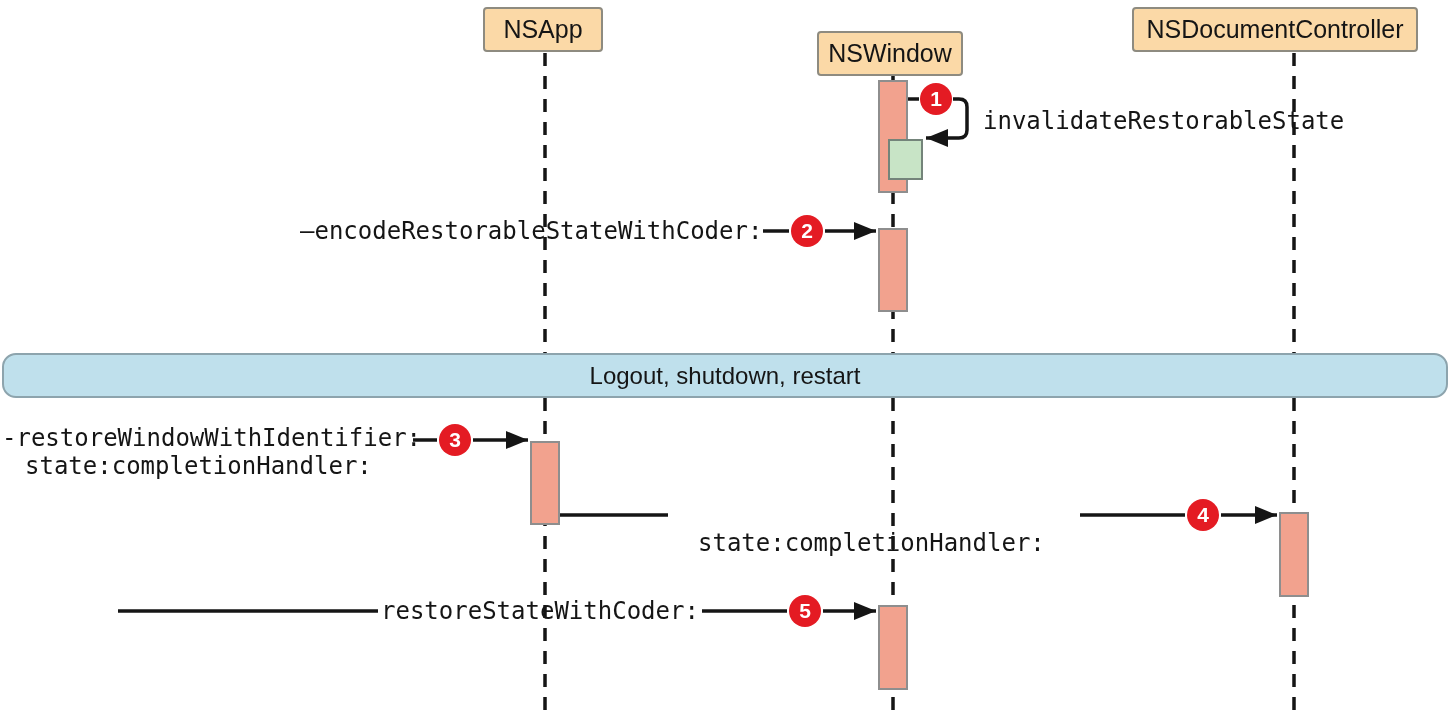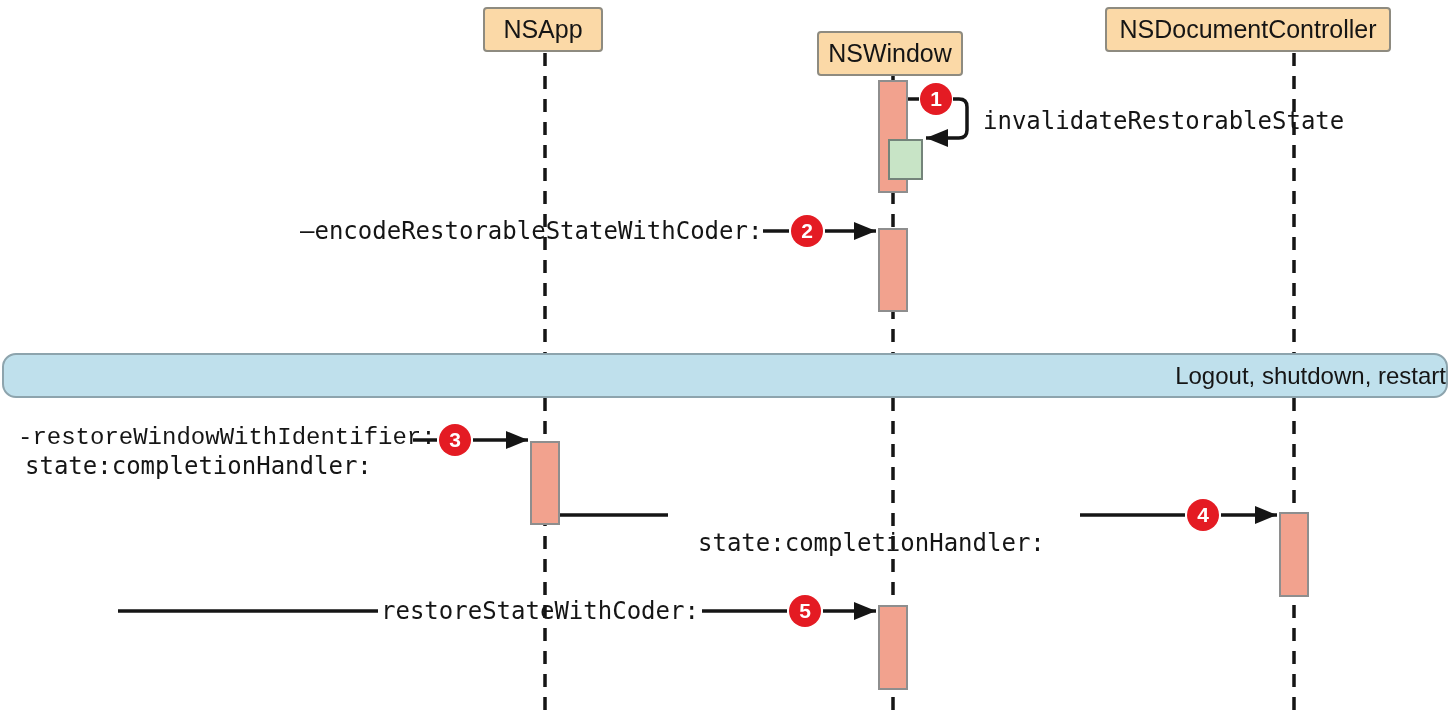--- a/index.html
+++ b/index.html
@@ -20,21 +20,21 @@
     display:flex;align-items:center;justify-content:center;
     font-size:25px;color:#151515;
     z-index:6;
   }
   .band{
     position:absolute;
     box-sizing:border-box;
     background:#bfe0ec;
     border:2px solid #8da4ad;
     border-radius:14px;
-    display:flex;align-items:center;justify-content:flex-end;
+    display:flex;align-items:center;justify-content:center;
     font-size:24px;color:#151515;
     z-index:2;
   }
   .bar{
     position:absolute;
     box-sizing:border-box;
     background:#f2a28e;
     border:2px solid #8e8e8e;
     z-index:3;
   }
@@ -116,28 +116,28 @@
   </svg>
 
   <div class="badge" style="left:920px;top:83px;">1</div>
   <div class="badge" style="left:791px;top:215px;">2</div>
   <div class="badge" style="left:439px;top:424px;">3</div>
   <div class="badge" style="left:1187px;top:499px;">4</div>
   <div class="badge" style="left:789px;top:595px;">5</div>
 
   <div class="mlabel" style="left:300px;top:216px;">—encodeRestorableStateWithCoder:</div>
   <div class="mlabel" style="left:983px;top:106px;">invalidateRestorableState</div>
-  <div class="mlabel" style="left:18px;top:423px;font-family:Liberation Mono, monospace;">-restoreWindowWithIdentifier:</div>
+  <div class="mlabel" style="left:2px;top:423px;">-restoreWindowWithIdentifier:</div>
   <div class="mlabel" style="left:25px;top:451px;">state:completionHandler:</div>
   <div class="mlabel" style="left:698px;top:528px;">state:completionHandler:</div>
   <div class="mlabel" style="left:381px;top:596px;">restoreStateWithCoder:</div>
 
   <div class="pbox" style="left:483px;top:7px;width:120px;height:45px;">
     <span>NSApp</span>
   </div>
   <div class="pbox" style="left:817px;top:7px;width:146px;height:45px;margin-top:24px;">
     <span>NSWindow</span>
   </div>
-  <div class="pbox" style="left:1105px;top:7px;width:286px;height:45px;">
+  <div class="pbox" style="left:1132px;top:7px;width:286px;height:45px;">
     <span>NSDocumentController</span>
   </div>
 
 </div>
 
 </body></html>

